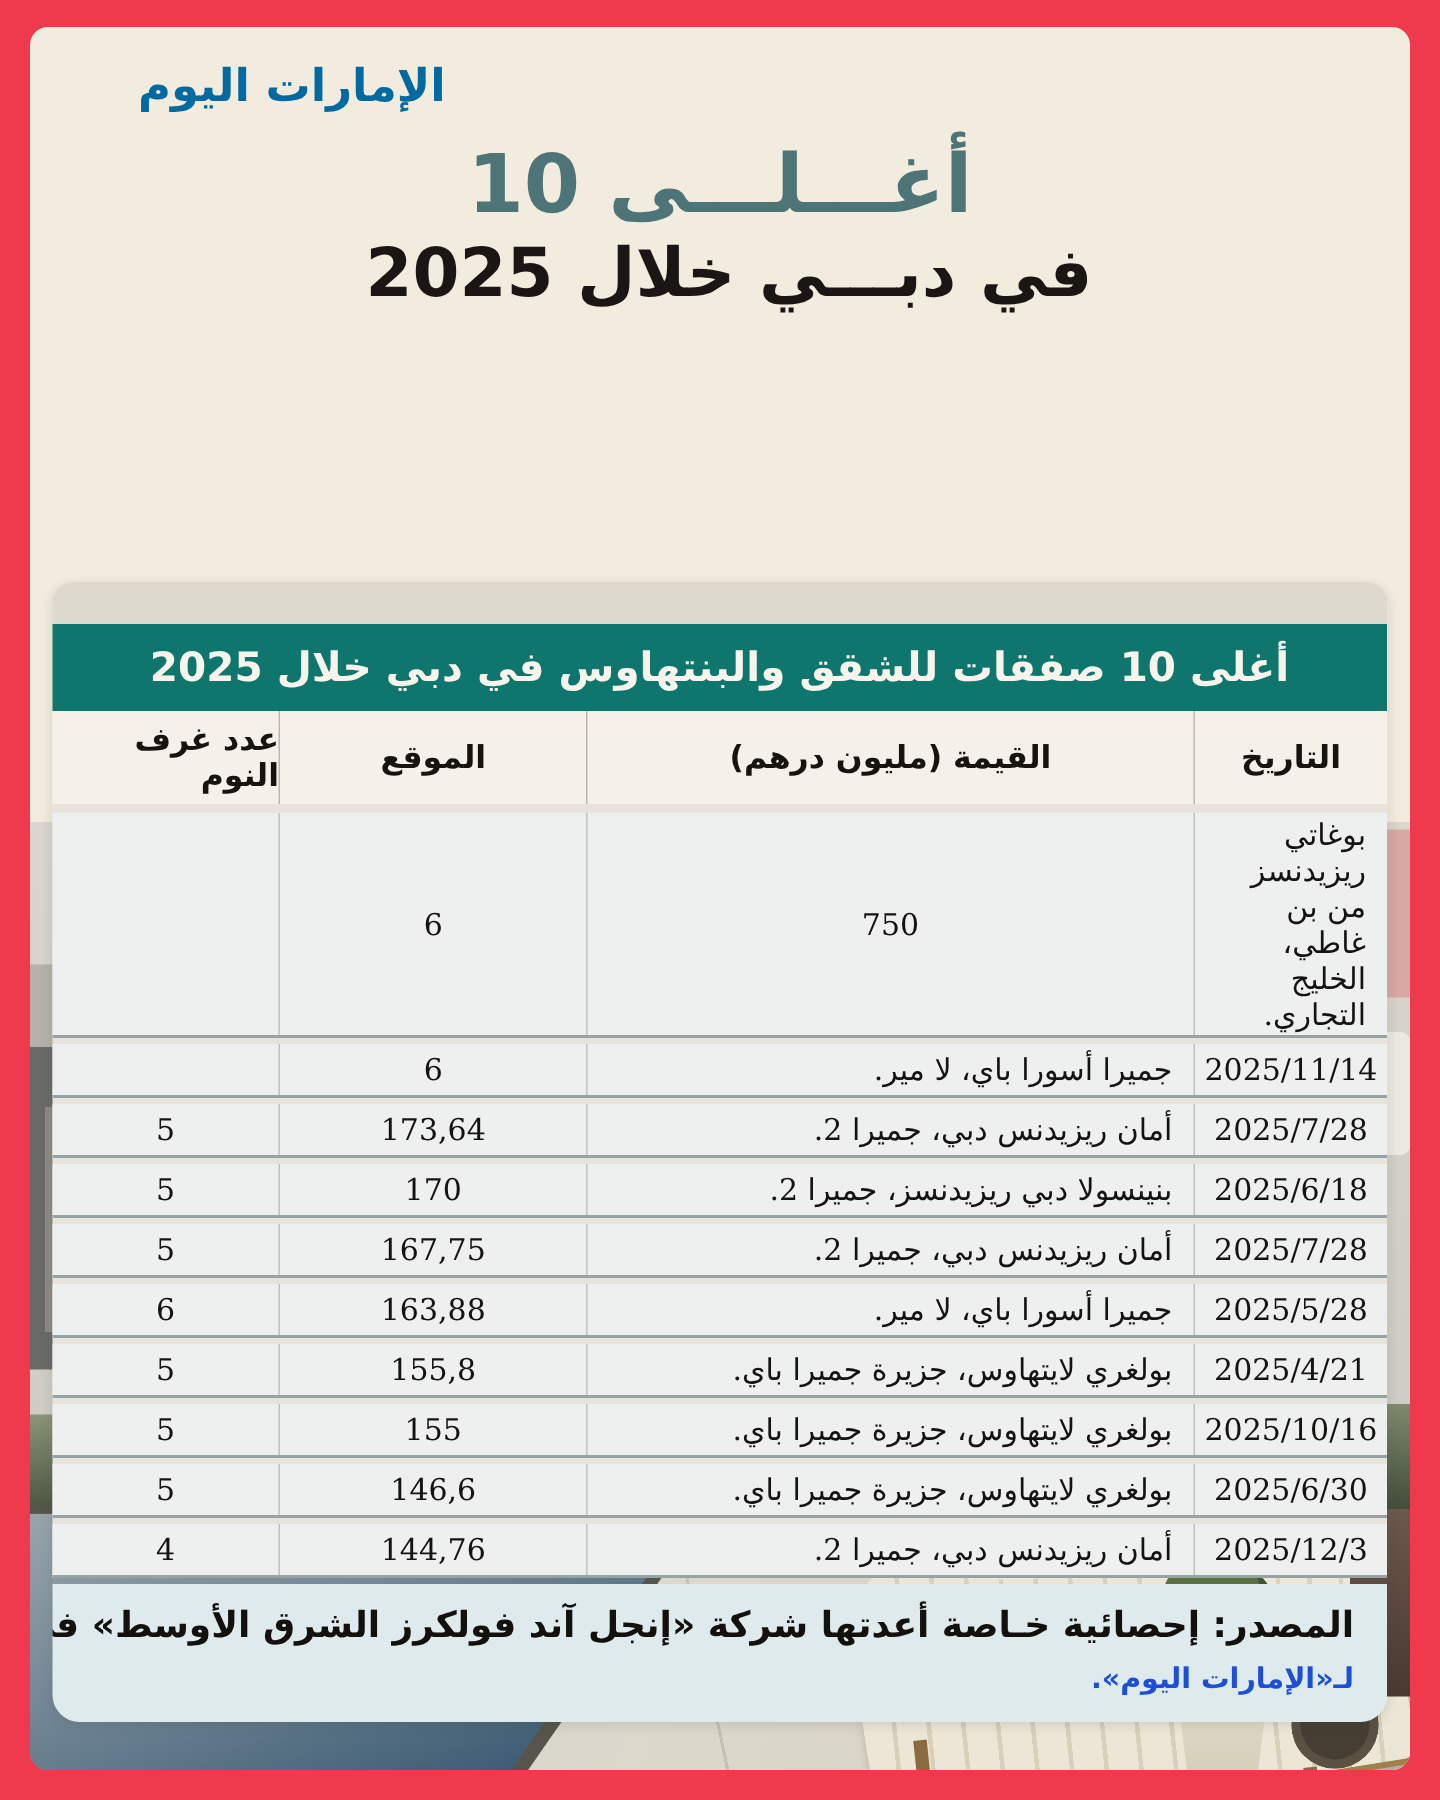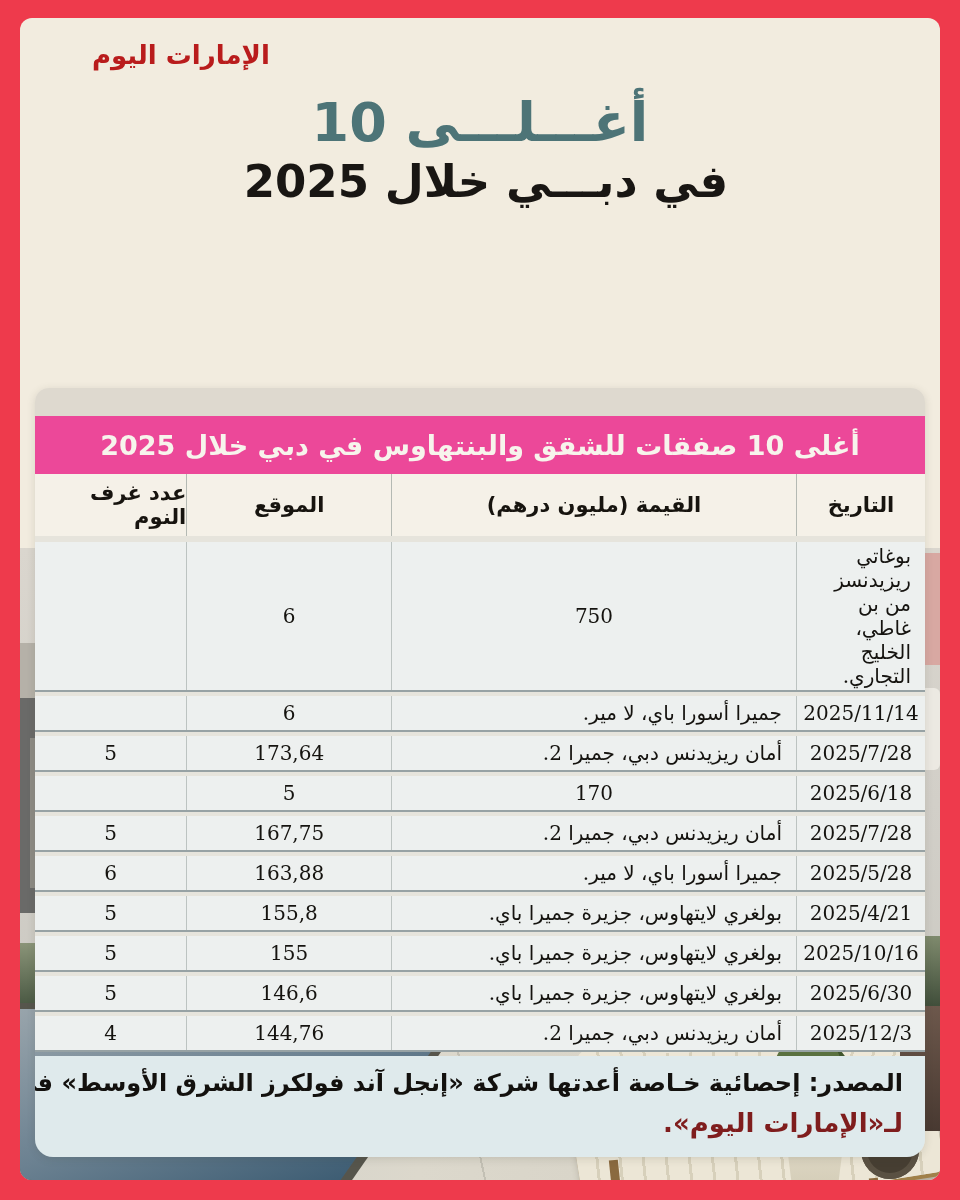--- a/index.html
+++ b/index.html
@@ -59,47 +59,47 @@
     border-radius:6px 6px 14px 14px;}
   .flowers{position:absolute;right:243px;top:446px;width:42px;height:16px;background:#d8763a;
     border-radius:50%;box-shadow:-6px 2px 0 #b9522d;}
   .wheel{position:absolute;right:21px;top:573px;width:58px;height:58px;border-radius:50%;
     background:#463e32;box-shadow:inset 0 0 0 6px #5a5143;}
   .dark-chair{position:absolute;right:0;top:458px;width:40px;height:125px;
     background:linear-gradient(#6d584c,#483931);border-radius:10px 0 0 10px;}
 
   
   .logo{position:absolute;top:22px;left:72px;z-index:3;
-    font-weight:800;font-size:26px;line-height:1.2;color:#b91c1c;direction:rtl;}
+    font-weight:800;font-size:30px;line-height:1.2;color:#0369a1;direction:rtl;}
   .title-block{position:absolute;top:78px;left:0;right:0;z-index:3;text-align:center;direction:rtl;}
   .headline{font-size:54px;font-weight:800;color:#4d7477;line-height:1;margin:0;}
   .sub{font-size:45px;font-weight:800;color:#191613;line-height:1.4;margin:0;}
   .sub1{margin-top:18px;}
   .sub2{margin-top:0;padding-left:12px;}
 
   .table-panel{position:absolute;top:370px;left:15px;right:15px;z-index:3;direction:rtl;
     border-radius:14px 14px 18px 18px;overflow:hidden;box-shadow:0 2px 8px rgba(60,60,50,.15);}
   .panel-top-strip{height:28px;background:#ded9cf;}
-  .panel-titlebar{height:58px;background:#ec4899;display:flex;align-items:center;justify-content:center;}
+  .panel-titlebar{height:58px;background:#0f766e;display:flex;align-items:center;justify-content:center;}
   .panel-titlebar span{color:#f7f4ec;font-size:27px;font-weight:800;}
   .hdr-row{display:grid;grid-template-columns:14.5% 45.5% 23% 17%;background:#f5f1e8;}
   .hcell{min-height:62px;display:flex;align-items:center;justify-content:center;
     font-weight:800;font-size:21px;color:#17140f;border-left:1px solid #b4b9b3;}
   .hdr-row > :nth-child(4){border-left:none;}
   .rows-wrap{background:#e6e4dc;padding-top:6px;}
   .row{display:grid;grid-template-columns:14.5% 45.5% 23% 17%;background:#edf0ef;
     border-bottom:2px solid #97a2a4;margin-bottom:4px;}
   .row > :nth-child(4){border-left:none;}
   .cell{min-height:30px;display:flex;align-items:center;justify-content:center;
     font-family:"DejaVu Serif","DejaVu Sans",serif;font-size:20px;color:#15130f;
     border-left:1px solid rgba(140,150,148,.5);padding:2px 6px;}
   .c-loc{justify-content:flex-start;padding:2px 14px;}
   .source-panel{background:#dfeaec;padding:12px 22px 16px;text-align:right;}
   .src1{font-weight:800;font-size:24px;color:#13110e;line-height:1.3;white-space:nowrap;margin:0;}
-  .src2{font-weight:800;font-size:26px;color:#7f1d1d;line-height:1.3;margin:8px 0 0;}
+  .src2{font-weight:800;font-size:19px;color:#1d4ed8;line-height:1.3;margin:8px 0 0;}
 </style>
 </head>
 <body>
 
 <div class="canvas">
 
   <div class="photo">
     <div class="photo-upper">
       <div class="bldg-a"></div>
       <div class="bldg-b"></div>
@@ -161,20 +161,21 @@
 
   <div class="row">
     <div class="cell c-date">2025/7/28</div>
     <div class="cell c-loc">أمان ريزيدنس دبي، جميرا 2.</div>
     <div class="cell c-val">173,64</div>
     <div class="cell c-rooms">5</div>
   </div>
 
   <div class="row">
     <div class="cell c-date">2025/6/18</div>
+    <div class="cell c-loc">بنينسولا دبي ريزيدنسز، جميرا 2.</div>
     <div class="cell c-val">170</div>
     <div class="cell c-rooms">5</div>
   </div>
 
   <div class="row">
     <div class="cell c-date">2025/7/28</div>
     <div class="cell c-loc">أمان ريزيدنس دبي، جميرا 2.</div>
     <div class="cell c-val">167,75</div>
     <div class="cell c-rooms">5</div>
   </div>

